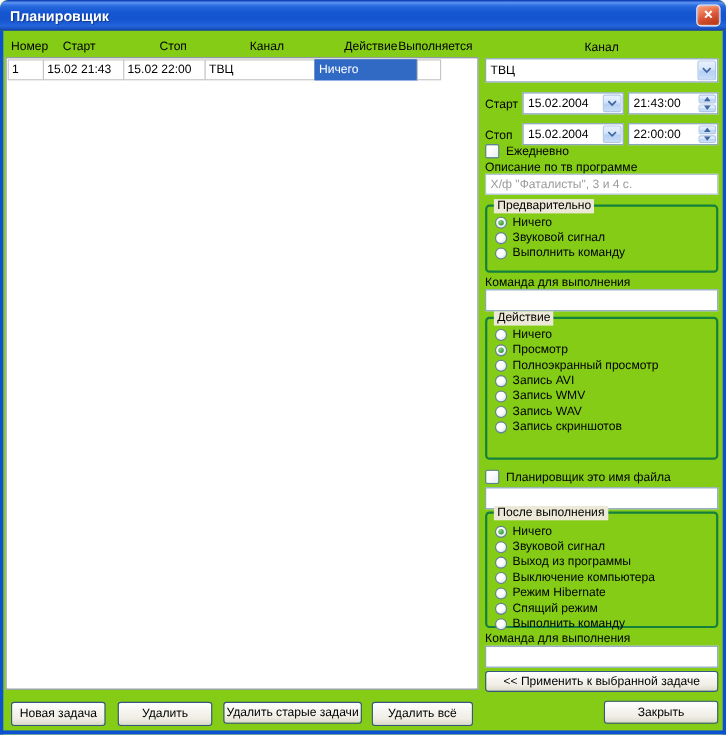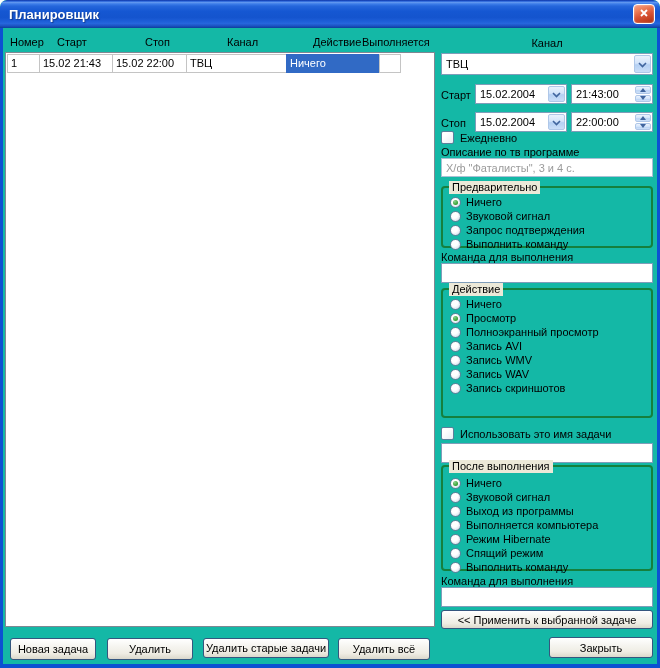--- a/index.html
+++ b/index.html
@@ -1,17 +1,17 @@
 <!DOCTYPE html>
 <html><head>
 <meta charset="utf-8">
 <style>
   * { box-sizing: border-box; margin: 0; padding: 0; }
   body { width: 660px; height: 668px; font-family: "Liberation Sans", sans-serif; font-size: 11px; color: #000; }
-  .window { position: relative; width: 660px; height: 668px; background: #14b8a6; overflow: hidden; border-radius: 7px 7px 0 0; text-decoration: underline; }
+  .window { position: relative; width: 660px; height: 668px; background: #84cc16; overflow: hidden; border-radius: 7px 7px 0 0; text-decoration: underline; }
   .edge { position: absolute; background: #0C51D2; z-index: 5; }
   .edge.l { left:0; top:28px; bottom:0; width:3px; }
   .edge.r { right:0; top:28px; bottom:0; width:3px; }
   .edge.b { left:0; right:0; bottom:0; height:4px; }
 
   .titlebar { position:absolute; top:0; left:0; right:0; height:28px; border-radius:7px 7px 0 0; z-index:4;
     background: linear-gradient(180deg,#0A2E9F 0%,#2862D8 4%,#5F96EF 9%,#3D7DE9 14%,#2566DB 22%,#1557D2 40%,#1454CE 62%,#1D5ED8 76%,#2566DC 84%,#1C54C4 92%,#0E3D9B 100%); }
   .title { position:absolute; left:9px; top:7px; font-size:13px; font-weight:bold; color:#fff; text-shadow:1px 1px 1px #123B8E; }
   .close-btn { position:absolute; right:5px; top:4px; width:22px; height:20px; border:1px solid #fff; border-radius:4px; cursor:pointer;
     background: linear-gradient(160deg,#F6A088 0%,#EE7E57 28%,#D95334 55%,#C03C1B 82%,#A93012 100%);
@@ -152,24 +152,20 @@
       <div class="opt checked">
           <span class="radio"></span>
           <span>Ничего</span>
         </div>
       <div class="opt">
           <span class="radio"></span>
           <span>Звуковой сигнал</span>
         </div>
       <div class="opt">
           <span class="radio"></span>
-          <span>Запрос подтверждения</span>
-        </div>
-      <div class="opt">
-          <span class="radio"></span>
           <span>Выполнить команду</span>
         </div>
     </div>
   </div>
 
   <span class="lbl" style="left:441px;top:251px;">Команда для выполнения</span>
   <input class="tinput" style="left: 441px; top: 263px; width: 212px; height: 20px;" value="">
 
   <div class="group" style="left:441px;top:288px;width:212px;height:130px;">
     <span class="gtitle">Действие</span>
@@ -199,41 +195,41 @@
           <span>Запись WAV</span>
         </div>
       <div class="opt">
           <span class="radio"></span>
           <span>Запись скриншотов</span>
         </div>
     </div>
   </div>
 
   <div class="checkbox" style="left:441px;top:427px;"></div>
-  <span class="lbl" style="left:460px;top:428px;">Использовать это имя задачи</span>
+  <span class="lbl" style="left:460px;top:428px;">Планировщик это имя файла</span>
   <input class="tinput" style="left: 441px; top: 443px; width: 212px; height: 20px;" value="">
 
   <div class="group" style="left:441px;top:465px;width:212px;height:106px;">
     <span class="gtitle">После выполнения</span>
     <div class="opts" style="top:9px;">
       <div class="opt checked">
           <span class="radio"></span>
           <span>Ничего</span>
         </div>
       <div class="opt">
           <span class="radio"></span>
           <span>Звуковой сигнал</span>
         </div>
       <div class="opt">
           <span class="radio"></span>
           <span>Выход из программы</span>
         </div>
       <div class="opt">
           <span class="radio"></span>
-          <span>Выполняется компьютера</span>
+          <span>Выключение компьютера</span>
         </div>
       <div class="opt">
           <span class="radio"></span>
           <span>Режим Hibernate</span>
         </div>
       <div class="opt">
           <span class="radio"></span>
           <span>Спящий режим</span>
         </div>
       <div class="opt">

